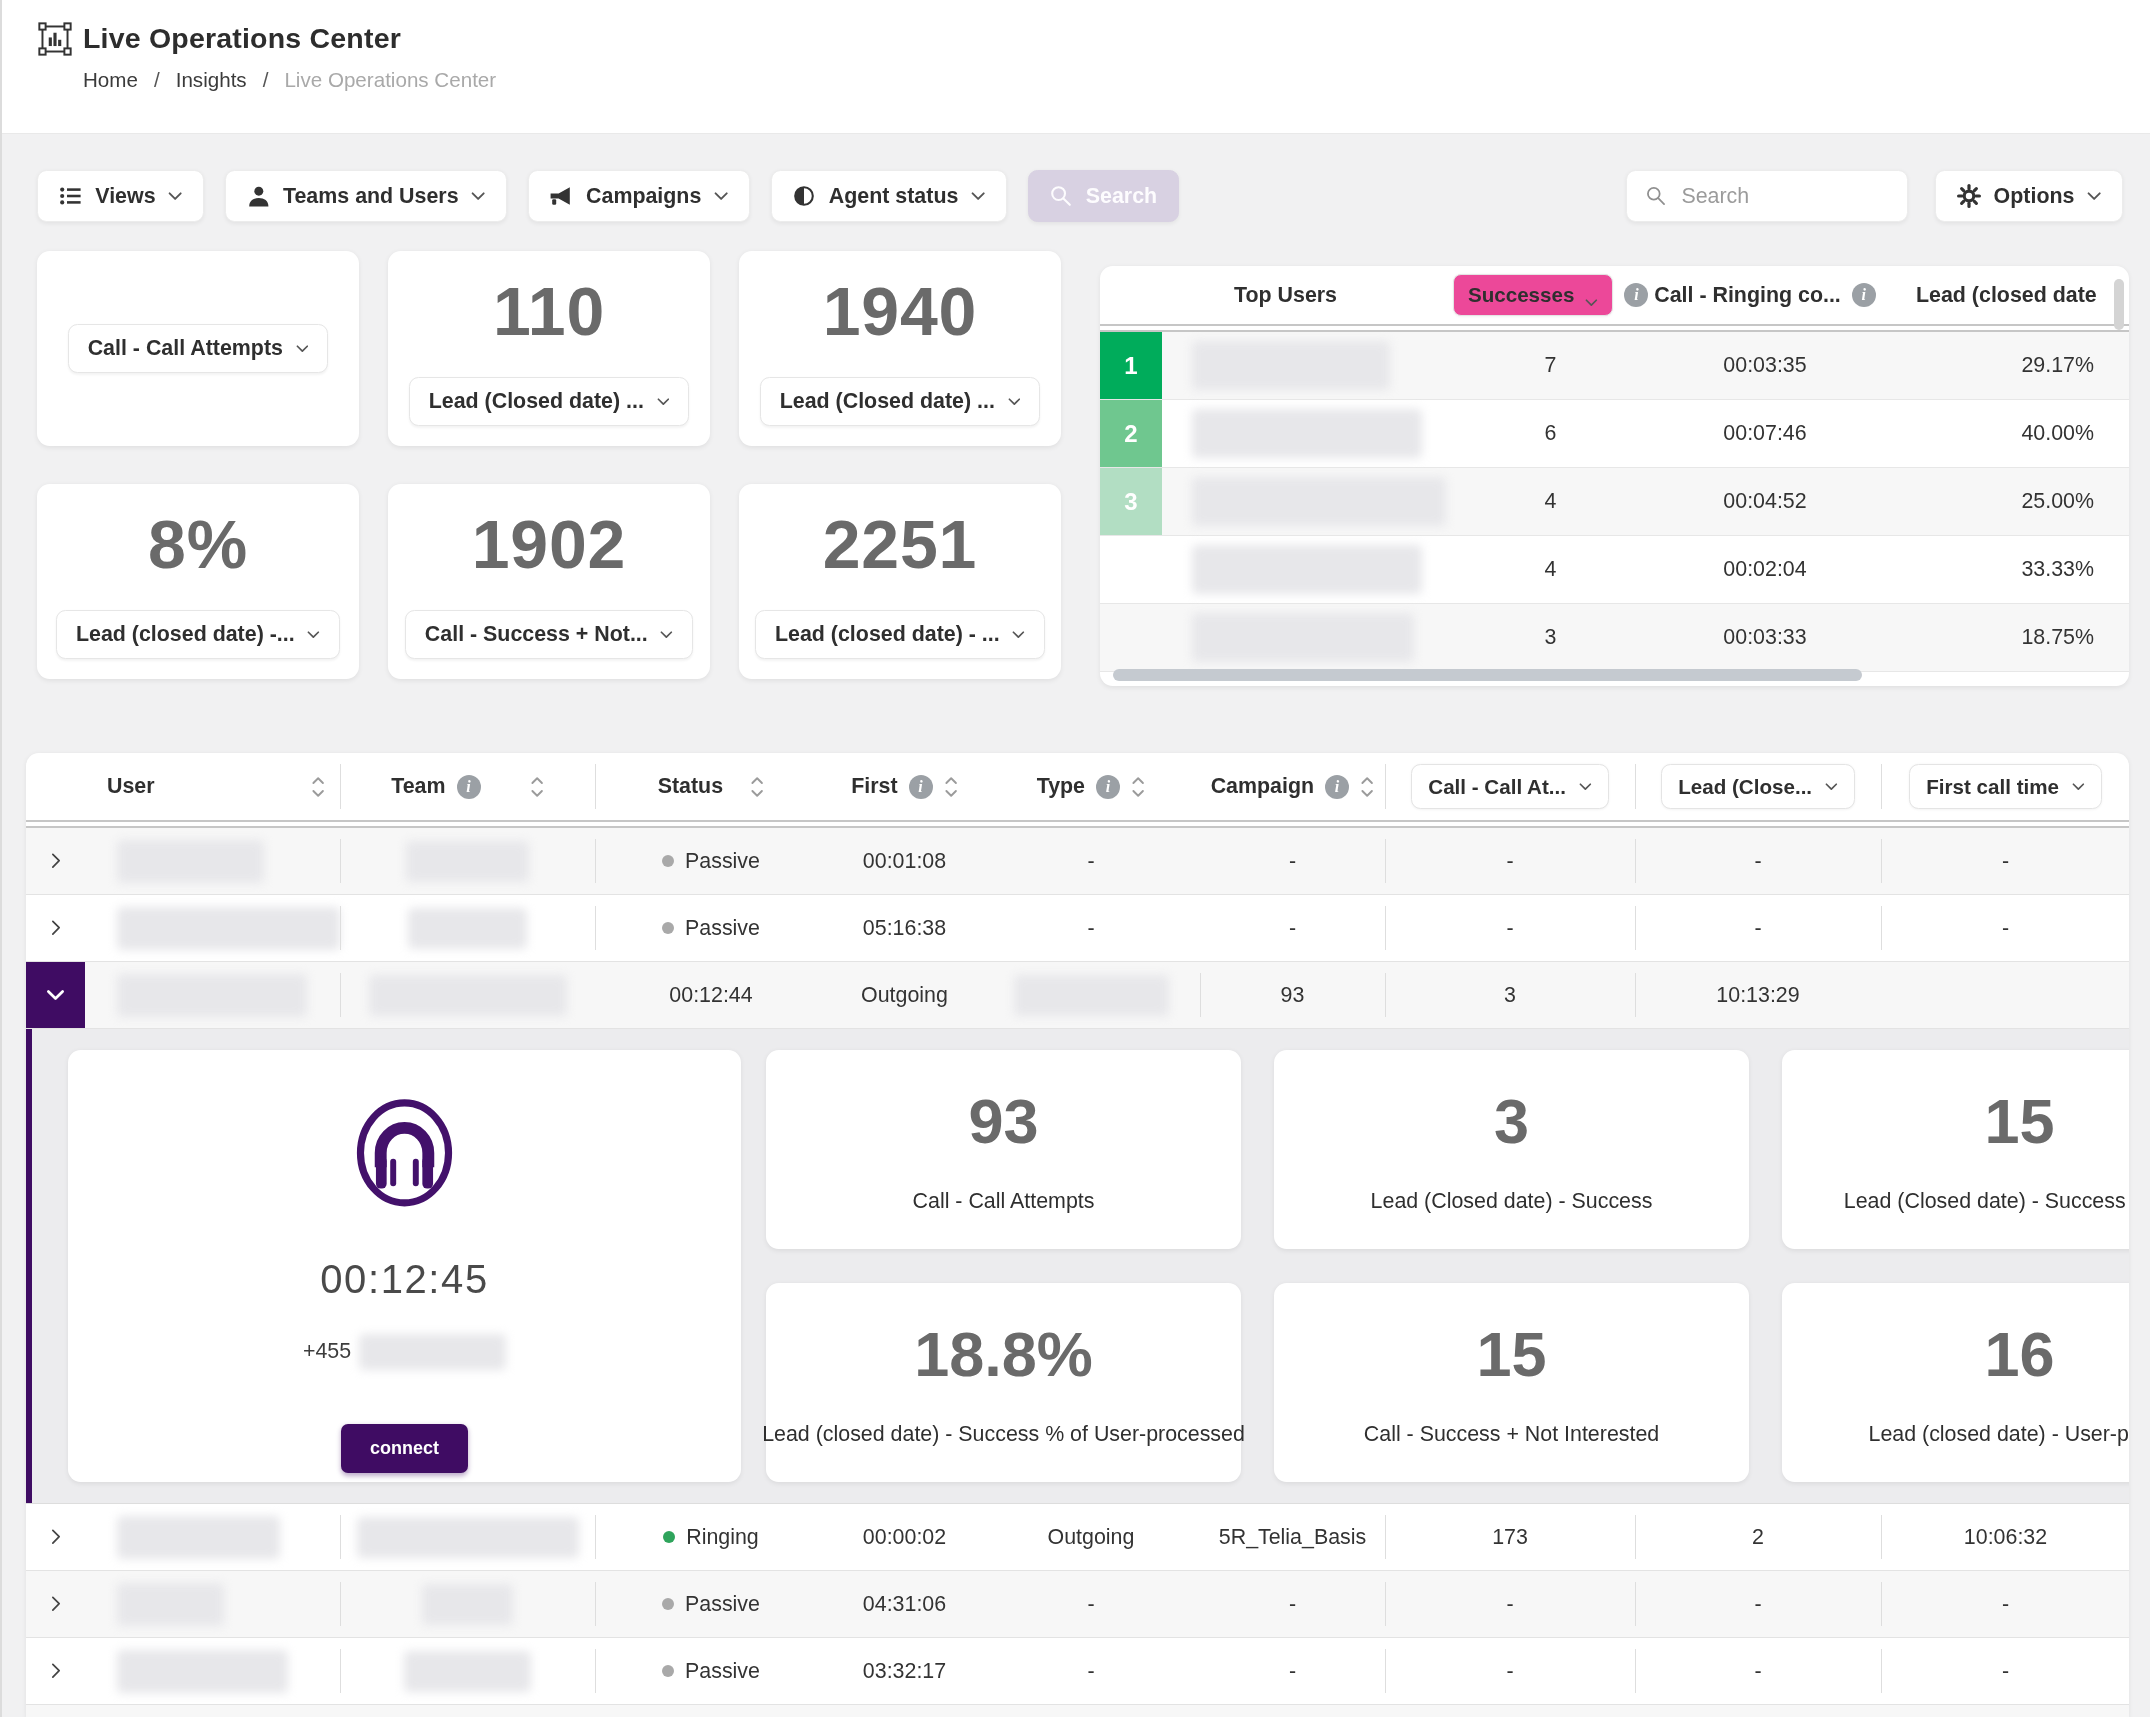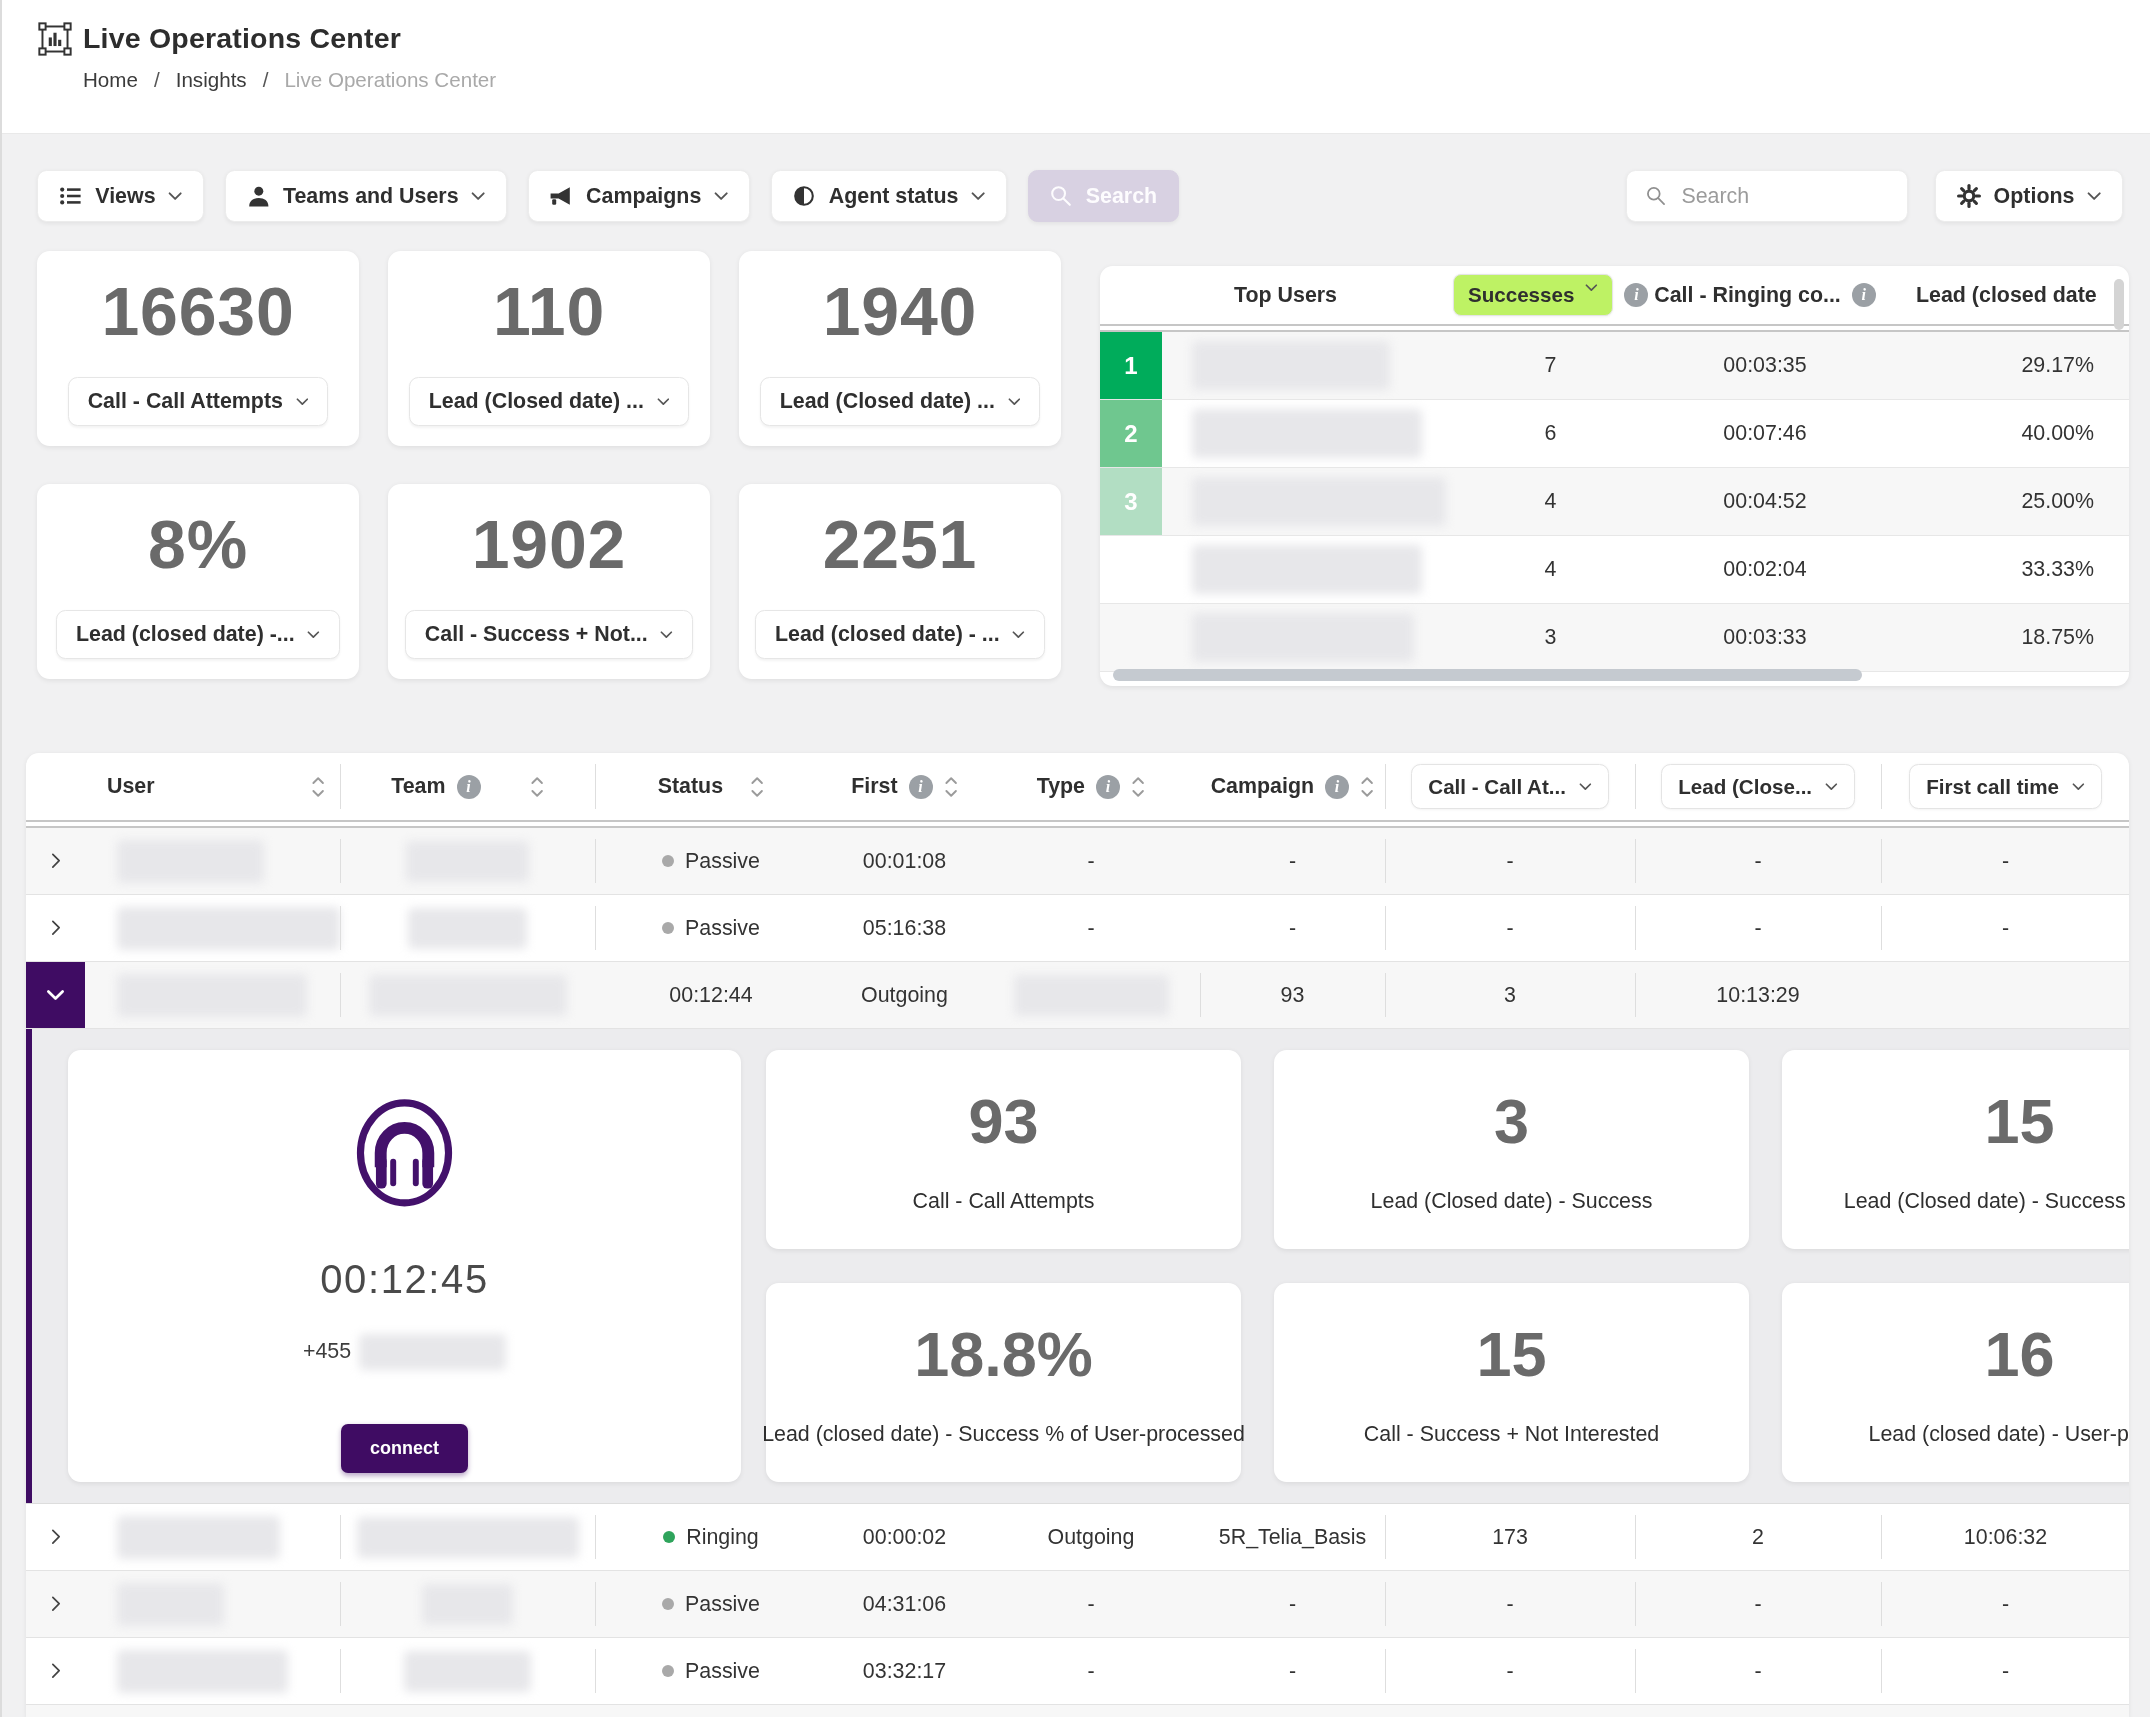--- a/index.html
+++ b/index.html
@@ -39,22 +39,22 @@
   .kpi-card{background:#fff;border-radius:12.7px;box-shadow:0 1.6px 4.8px rgba(0,0,0,.07);display:flex;flex-direction:column;align-items:center;justify-content:center;gap:27px;}
   .kpi-value{font-size:68px;font-weight:600;color:#6a6a6a;letter-spacing:0.8px;}
   .kpi-pill{display:flex;align-items:center;gap:12.7px;border:0.8px solid #e6e6e6;border-radius:9.5px;padding:11px 19px;
        font-size:21.4px;font-weight:600;color:#2f2f2f;box-shadow:0 1.6px 2.4px rgba(0,0,0,.05);background:#fff;cursor:pointer;white-space:nowrap;}
 
   
   .tu-panel{position:absolute;left:1098px;top:266px;width:1029px;height:420px;background:#fff;border-radius:12.7px;
        box-shadow:0 1.6px 4.8px rgba(0,0,0,.07);overflow:hidden;}
   .tu-header{display:grid;grid-template-columns:371px 159px 270px 230px;align-items:center;height:58px;}
   .tu-header .hc{display:flex;align-items:center;justify-content:center;gap:11px;font-size:21.4px;font-weight:600;color:#2f2f2f;white-space:nowrap;}
-  .tu-metric-btn{display:flex;align-items:flex-start;gap:11px;border:0.8px solid #e4e4e4;border-radius:8px;padding:8px 14.3px;
-       font-size:20.6px;font-weight:600;background:#bef264;cursor:pointer;box-shadow:0 0.8px 2.4px rgba(0,0,0,.05);font-family:"Liberation Sans",sans-serif;color:#2f2f2f;}
+  .tu-metric-btn{display:flex;align-items:flex-end;gap:11px;border:0.8px solid #e4e4e4;border-radius:8px;padding:8px 14.3px;
+       font-size:20.6px;font-weight:600;background:#ec4899;cursor:pointer;box-shadow:0 0.8px 2.4px rgba(0,0,0,.05);font-family:"Liberation Sans",sans-serif;color:#2f2f2f;}
   .dbl{height:8px;background:linear-gradient(to bottom,#c6c6c6 0 2.4px,#fff 2.4px 5.6px,#c6c6c6 5.6px 8px);}
   .tu-row{display:grid;grid-template-columns:62px 309px 159px 270px 230px;height:67px;border-bottom:0.8px solid #e7e7e7;align-items:center;font-size:21.4px;color:#333;}
   .tu-row.shade{background:#f7f7f7;}
   .tu-badge{height:67px;display:flex;align-items:center;justify-content:center;color:#fff;font-size:24px;font-weight:600;}
   .tu-name{padding-left:30px;}
   .tu-num,.tu-avg{text-align:center;}
   .tu-pct{text-align:right;padding-right:36px;}
   .tu-vscroll{position:absolute;right:4.8px;top:12.7px;width:10.3px;height:51px;border-radius:5.6px;background:#d4d4d4;cursor:pointer;}
   .tu-hscroll{position:absolute;left:12.7px;bottom:4.8px;width:749px;height:12.7px;border-radius:6.3px;background:#c5cad0;cursor:pointer;}
 
@@ -226,21 +226,20 @@
           <svg width="14.3" height="9.5" viewBox="0 0 18 12">
             <polyline points="2,3 9,10 16,3" fill="none" stroke="#555" stroke-width="2.4" stroke-linecap="round" stroke-linejoin="round"></polyline>
           </svg>
         </span>
     </button>
   </div>
 </div>
 
 <div class="kpi-grid">
     <div class="kpi-card">
-    <div class="kpi-value">16630</div>
     <button class="kpi-pill">
       <span>Call - Call Attempts</span>
       <span>
           <svg width="12.7" height="8.7" viewBox="0 0 18 12">
             <polyline points="2,3 9,10 16,3" fill="none" stroke="#555" stroke-width="2.4" stroke-linecap="round" stroke-linejoin="round"></polyline>
           </svg>
         </span>
     </button>
   </div>
     <div class="kpi-card">

